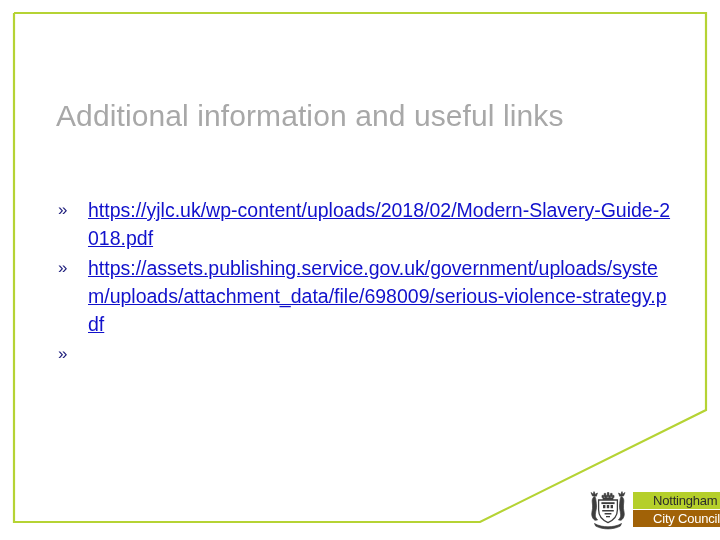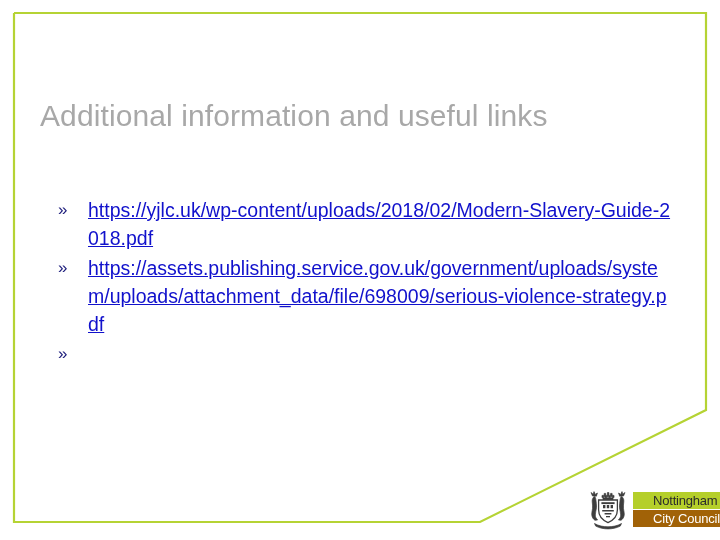--- a/index.html
+++ b/index.html
@@ -26,21 +26,21 @@
     left: 0;
     top: 0;
     width: 720px;
     height: 540px;
     pointer-events: none;
   }
 
   
   #title {
     position: absolute;
-    left: 40px;
+    left: 56px;
     top: 78px;
     width: 620px;
     font-size: 30px;
     line-height: 36px;
     color: #a8a8a8;
     font-weight: normal;
     letter-spacing: 0.1px;
     white-space: nowrap;
   }
 

